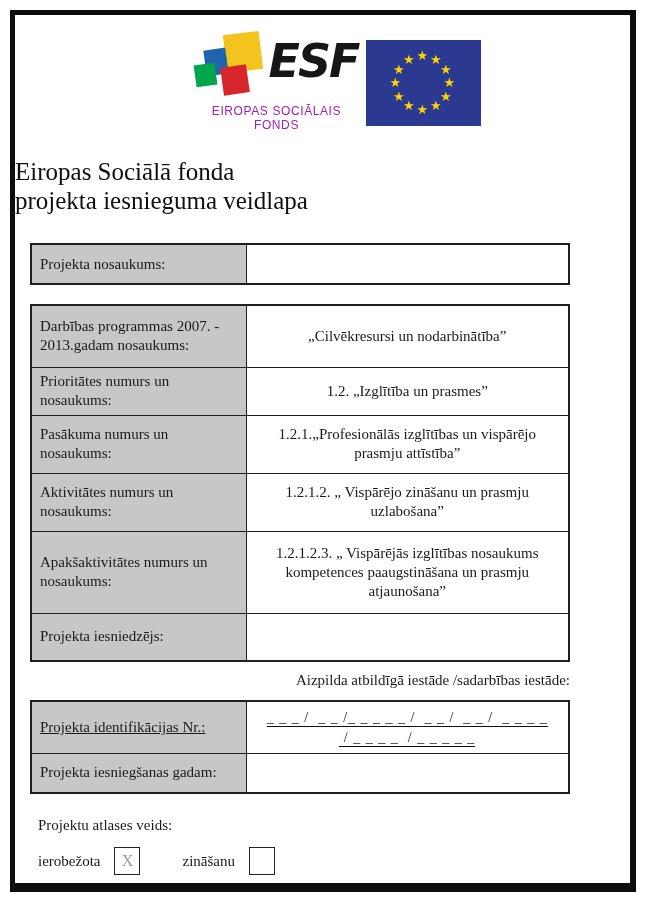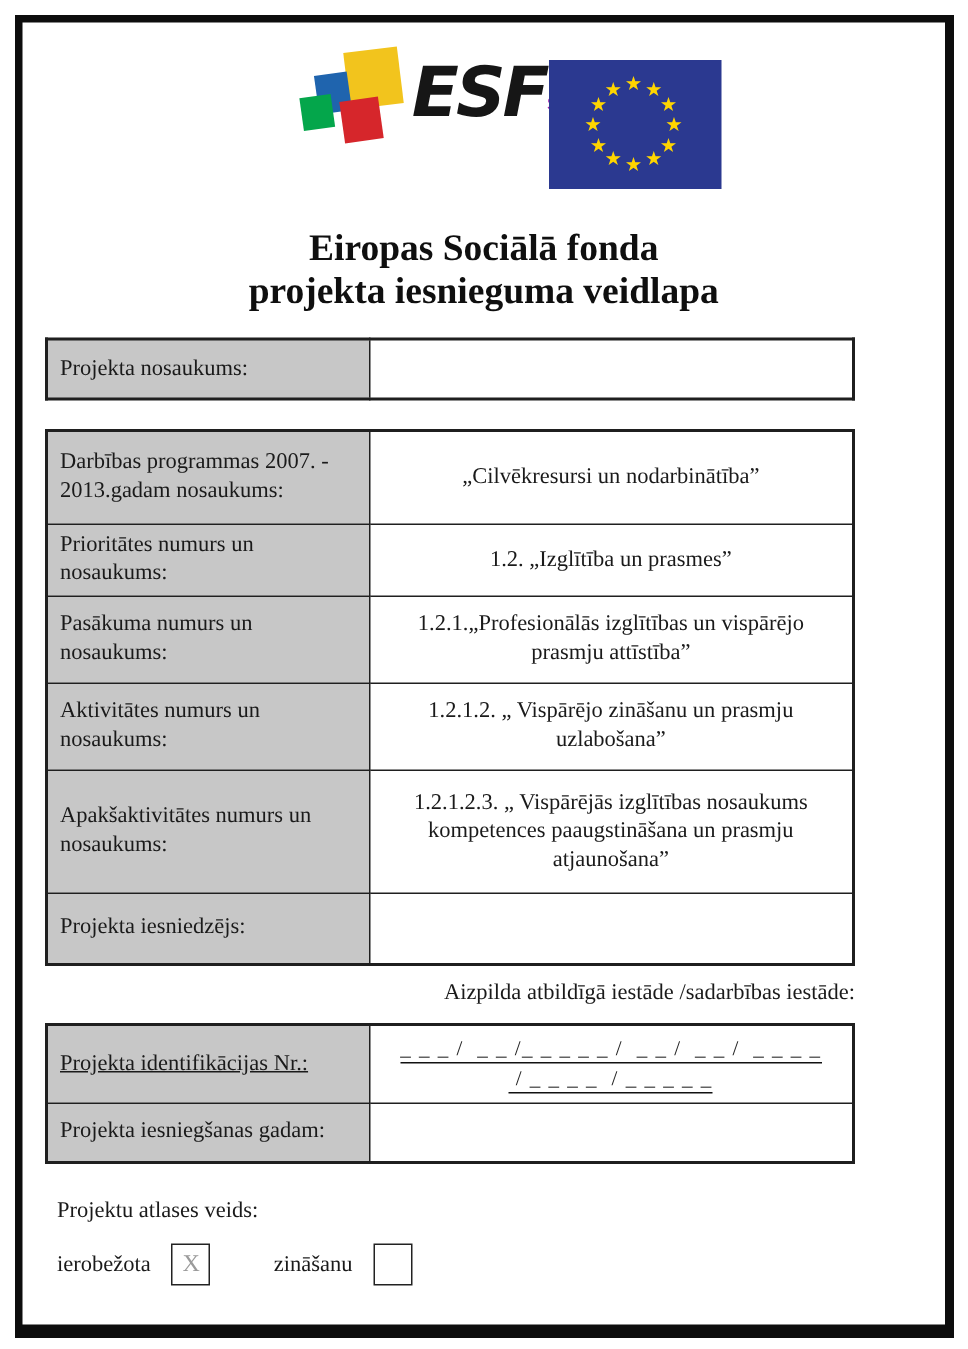--- a/index.html
+++ b/index.html
@@ -13,53 +13,53 @@
     position:absolute; top:10px; left:10px; right:9px; bottom:7px;
     border:5px solid #0d0d0d; border-bottom-width:9px; border-right-width:6px;
   }
   .content { position:absolute; top:15px; left:15px; right:15px; bottom:16px; }
 
   
   .header-logos {
     margin-top:18px; display:flex; justify-content:center;
     align-items:flex-start; gap:13px; transform:translateX(18px);
   }
-  .esf-logo { display:flex; flex-direction:row; align-items:center; width:152px; }
+  .esf-logo { display:flex; flex-direction:column; align-items:center; width:152px; }
   .esf-top { display:flex; align-items:flex-start; }
   .squares { position:relative; width:70px; height:64px; flex:0 0 auto; }
   .sq { position:absolute; }
   .sq-yellow { left:30px; top:0;    width:36px; height:38px; transform:rotate(-7deg); }
   .sq-blue   { left:10px; top:16px; width:22px; height:26px; transform:rotate(-8deg); }
   .sq-green  { left:0;    top:31px; width:21px; height:22px; transform:rotate(-8deg); }
   .sq-red    { left:27px; top:33px; width:26px; height:28px; transform:rotate(-8deg); }
   .esf-text {
     font-family:"DejaVu Sans", sans-serif; font-weight:900; font-style:italic;
     font-size:46px; line-height:56px; letter-spacing:-2px; color:#161616; margin-left:4px;
   }
   .esf-caption {
     margin-top:7px; text-align:center; font-family:Liberation Sans, sans-serif;
     font-size:12px; line-height:14px; color:#a21caf; letter-spacing:0.6px;
   }
   .eu-flag { position:relative; width:115px; height:86px; margin-top:7px; }
   .eu-flag .star { position:absolute; font-size:13px; line-height:13px; }
 
   
-  .title { margin-top:25px; text-align:center; font-weight:bold;
+  .title { margin-top:25px; text-align:left; font-weight:normal;
            font-size:25px; line-height:29px; color:#0f0f0f; }
 
   
   table.form-table {
     border-collapse:collapse; margin-left:15px; width:540px;
     table-layout:fixed; font-size:15px;
   }
   table.form-table td { border:1px solid #1f1f1f; padding:3px 8px; vertical-align:middle; }
   table.form-table { border:2px solid #1f1f1f; }
   td.lbl { background:#c7c7c7; width:215px; line-height:19px; }
   td.val { text-align:center; line-height:19px; }
-  .t1 { margin-top:16px; }
+  .t1 { margin-top:28px; }
   .t2 { margin-top:19px; }
   .t3 { margin-top:10px; }
   tr.h40 { height:40px; } tr.h62 { height:62px; } tr.h38 { height:48px; }
   tr.h58 { height:58px; } tr.h82 { height:82px; } tr.h52 { height:52px; }
   .underlined { text-decoration:underline; }
 
   .official-note { margin-top:9px; width:555px; text-align:right;
                    font-size:15px; line-height:19px; }
 
   td.val-pattern { text-align:center; padding-left:6px; font-size:14px; }

